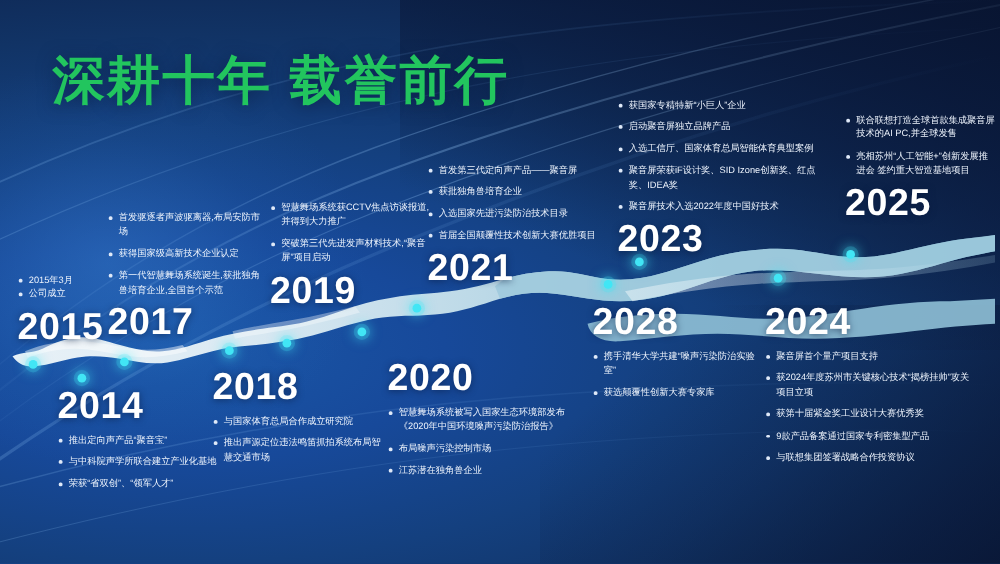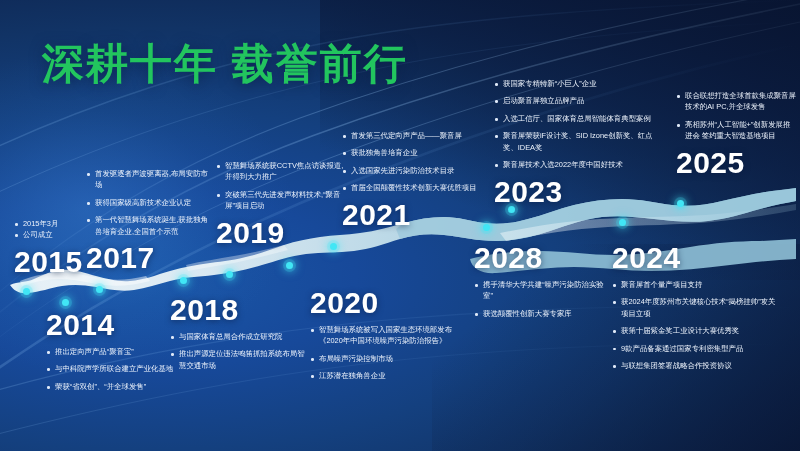--- a/index.html
+++ b/index.html
@@ -190,21 +190,21 @@
       <li style="padding-left:9px;">公司成立</li>
     </ul>
     <div class="year" style="margin-top:2px;">2015</div>
   </div>
 
   <div class="yr below" style="left:46px;top:310px;width:128px;">
     <div class="year">2014</div>
     <ul style="margin-top:6px;">
       <li>推出定向声产品“聚音宝”</li>
       <li>与中科院声学所联合建立产业化基地</li>
-      <li>荣获“省双创”、“并全球发售”</li>
+      <li>荣获“省双创”、“领军人才”</li>
     </ul>
   </div>
 
   <div class="yr above" style="left:86px;top:168px;width:128px;">
     <ul>
       <li>首发驱逐者声波驱离器,布局安防市场</li>
       <li>获得国家级高新技术企业认定</li>
       <li>第一代智慧舞场系统诞生,获批独角兽培育企业,全国首个示范</li>
     </ul>
     <div class="year">2017</div>

